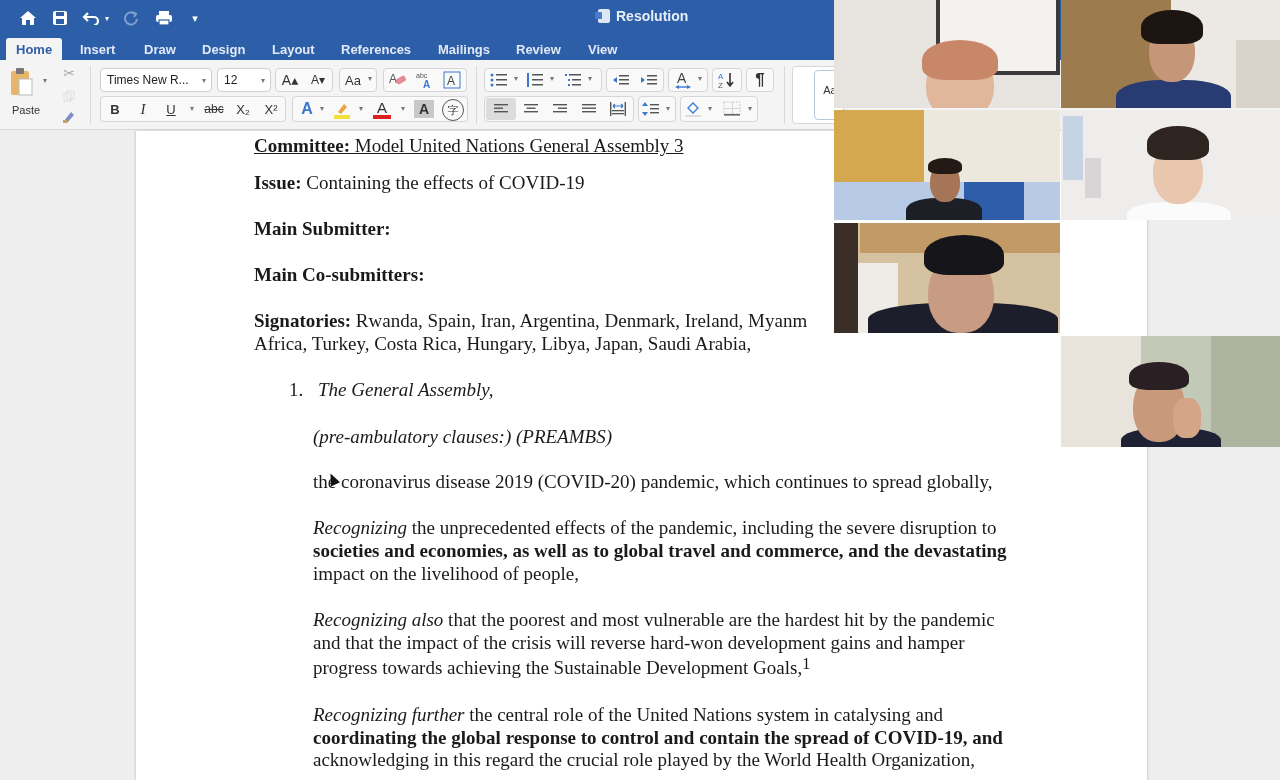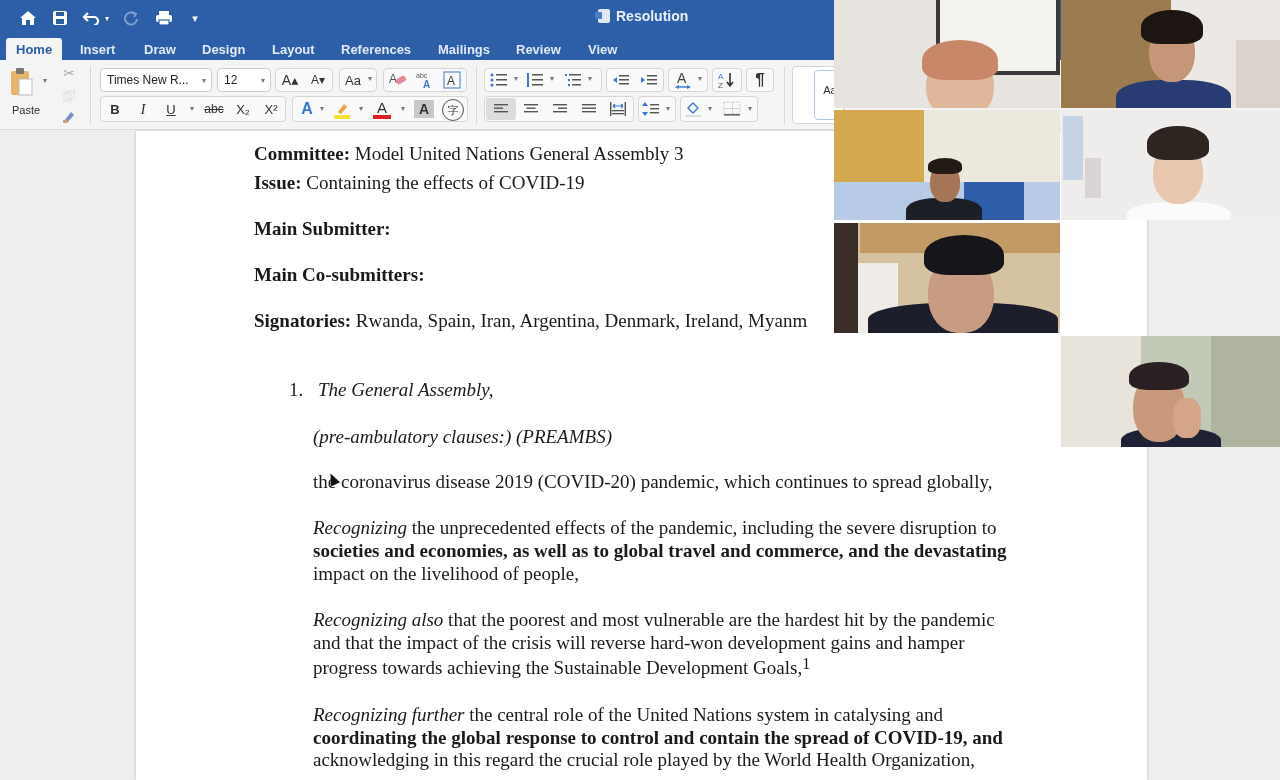--- a/index.html
+++ b/index.html
@@ -327,35 +327,36 @@
 
     <div class="vsep" style="left:784px;top:6px;height:58px;"></div>
     <div class="group" style="left:792px;top:6px;width:50px;height:58px;background:#fff;"></div>
     <div class="group" style="left:814px;top:10px;width:30px;height:50px;background:#fff;border-color:#b8c7e0;"></div>
     <div class="rbtn" style="left:820px;top:22px;width:20px;height:16px;font-size:11px;">Aa</div>
   </div>
 
   <div class="canvas"></div>
   <div class="page"></div>
 
-  <div class="doc" style="left:254px;top:142px;">
+  <div class="doc" style="left:254px;top:134px;text-decoration:underline;">
     <b>Committee:</b><span> Model United Nations General Assembly 3</span>
   </div>
   <div class="doc" style="left:254px;top:171px;">
     <b>Issue:</b><span> Containing the effects of COVID-19</span>
   </div>
   <div class="doc" style="left:254px;top:217px;">
     <b>Main Submitter:</b>
   </div>
   <div class="doc" style="left:254px;top:263px;">
     <b>Main Co-submitters:</b>
   </div>
   <div class="doc" style="left:254px;top:309px;">
     <b>Signatories:</b><span> Rwanda, Spain, Iran, Argentina, Denmark, Ireland, Myanm</span>
   </div>
+  <div class="doc" style="left:254px;top:332px;">Africa, Turkey, Costa Rica, Hungary, Libya, Japan, Saudi Arabia,</div>
 
   <div class="doc" style="left:289px;top:378px;">1.</div>
   <div class="doc" style="left:318px;top:378px;">
     <i>The General Assembly,</i>
   </div>
 
   <div class="doc" style="left:313px;top:425px;">
     <i>(pre-ambulatory clauses:) (PREAMBS)</i>
   </div>
 

